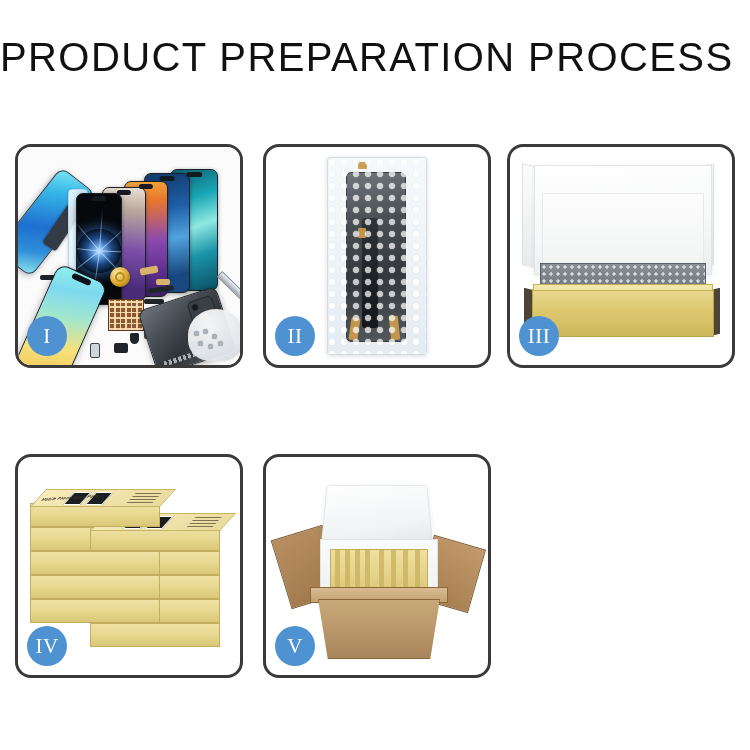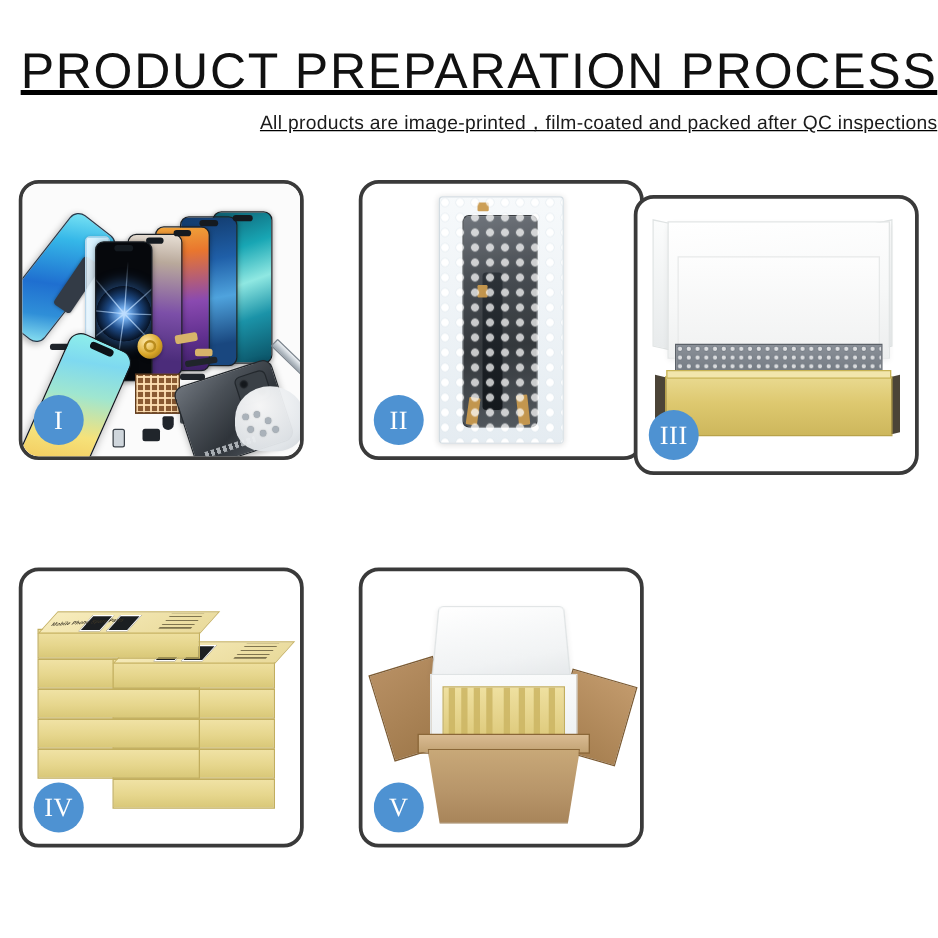--- a/index.html
+++ b/index.html
@@ -20,22 +20,21 @@
     height: 750px;
     background: #ffffff;
   }
 
   
   #header {
     position: absolute;
     left: 0;
     top: 34px;
     width: 750px;
-    text-align: right;
-    text-decoration: underline;
+    text-align: left;
   }
   #title {
     font-family: "Liberation Sans", sans-serif;
     font-size: 40px;
     font-weight: 400;
     letter-spacing: 1.4px;
     color: #111111;
     line-height: 46px;
     white-space: nowrap;
   }
@@ -61,22 +60,22 @@
     position: absolute;
     width: 228px;
     height: 224px;
     box-sizing: border-box;
     border: 3px solid #3a3a3a;
     border-radius: 16px;
     background: #ffffff;
     overflow: hidden;
   }
   .panel.c0 { left: 0px; }
-  .panel.c1 { left: 272px; }
-  .panel.c2 { left: 492px; margin-top: 12px; }
+  .panel.c1 { left: 248px; }
+  .panel.c2 { left: 492px; }
   .panel.r0 { top: 0px; }
   .panel.r1 { top: 310px; }
 
   .stage {
     position: absolute;
     inset: 0;
     overflow: hidden;
   }
 
   .badge {
@@ -413,21 +412,20 @@
     background:#a98a60; border:1px solid #8b6c40;
   }
 </style>
 </head>
 <body>
 
 <div id="page">
 
   <div id="header">
     <div id="title">PRODUCT PREPARATION PROCESS</div>
-    <div id="subtitle">All products are image-printed，film-coated and packed after QC inspections</div>
   </div>
 
   <div id="grid">
 
     <div class="panel r0 c0">
       <div class="stage">
         <div class="p1bg"></div>
 
         <div class="tiltphone"></div>
         <div class="glassfilm"></div>

